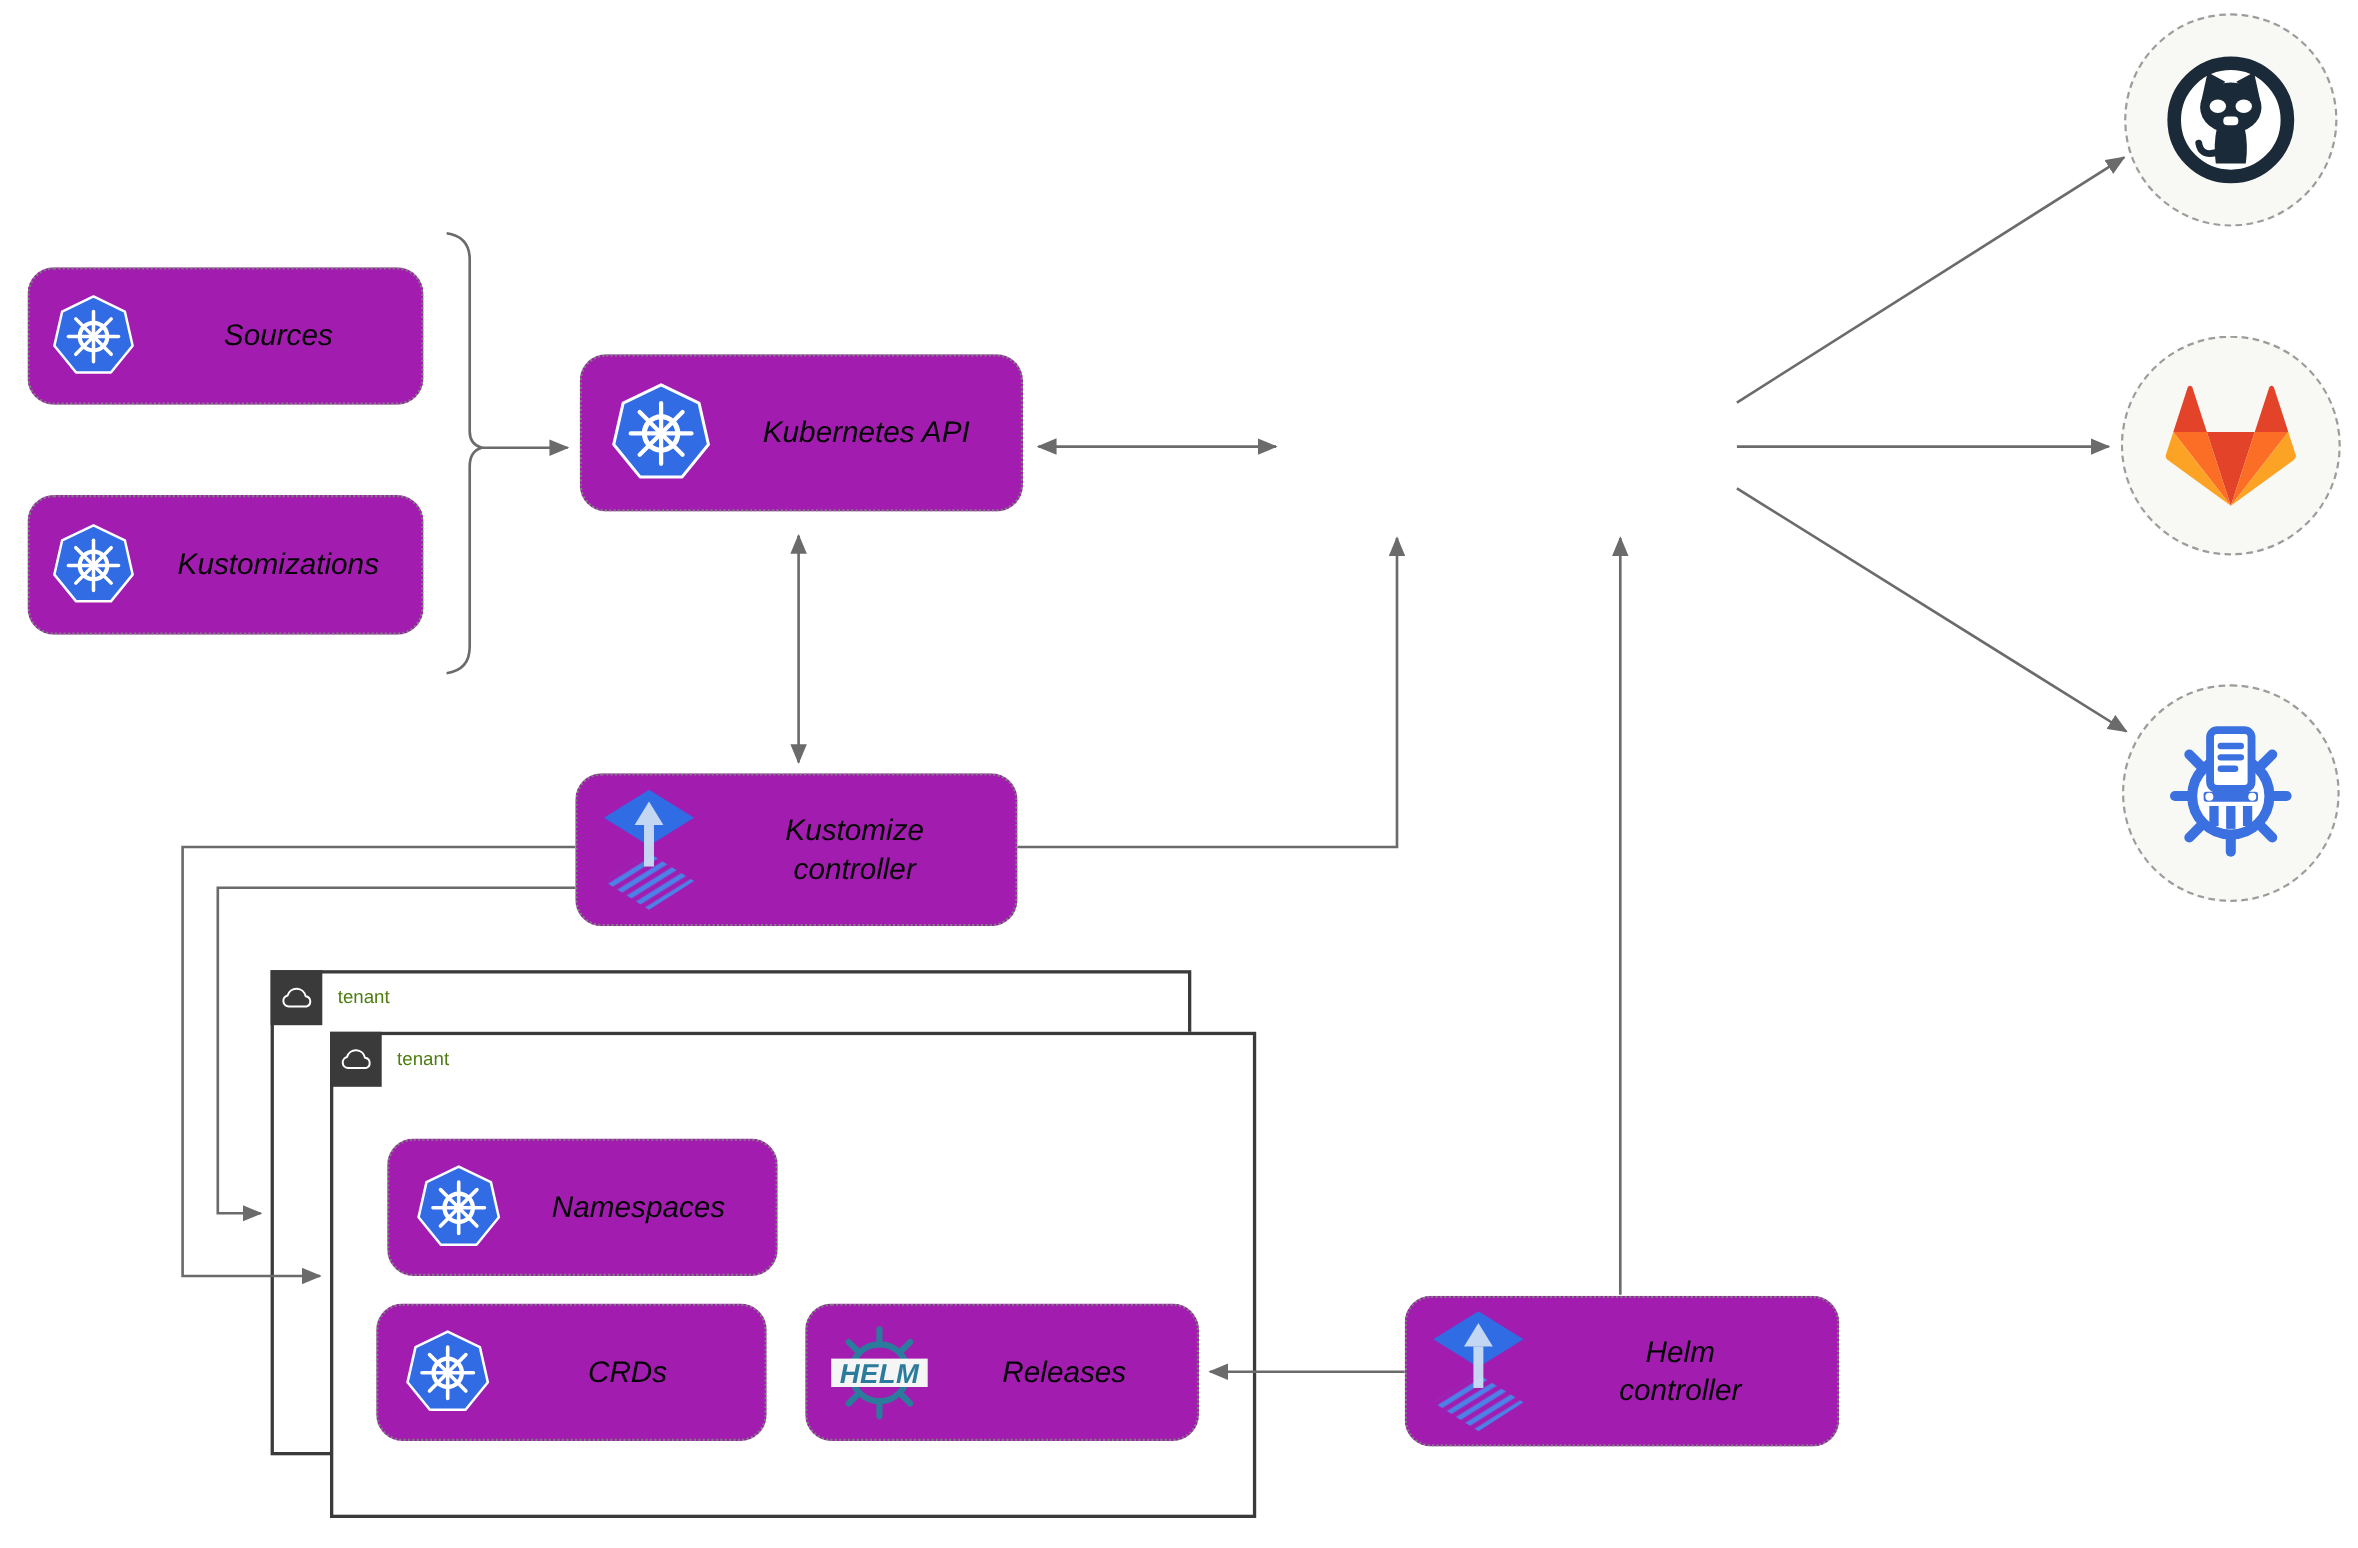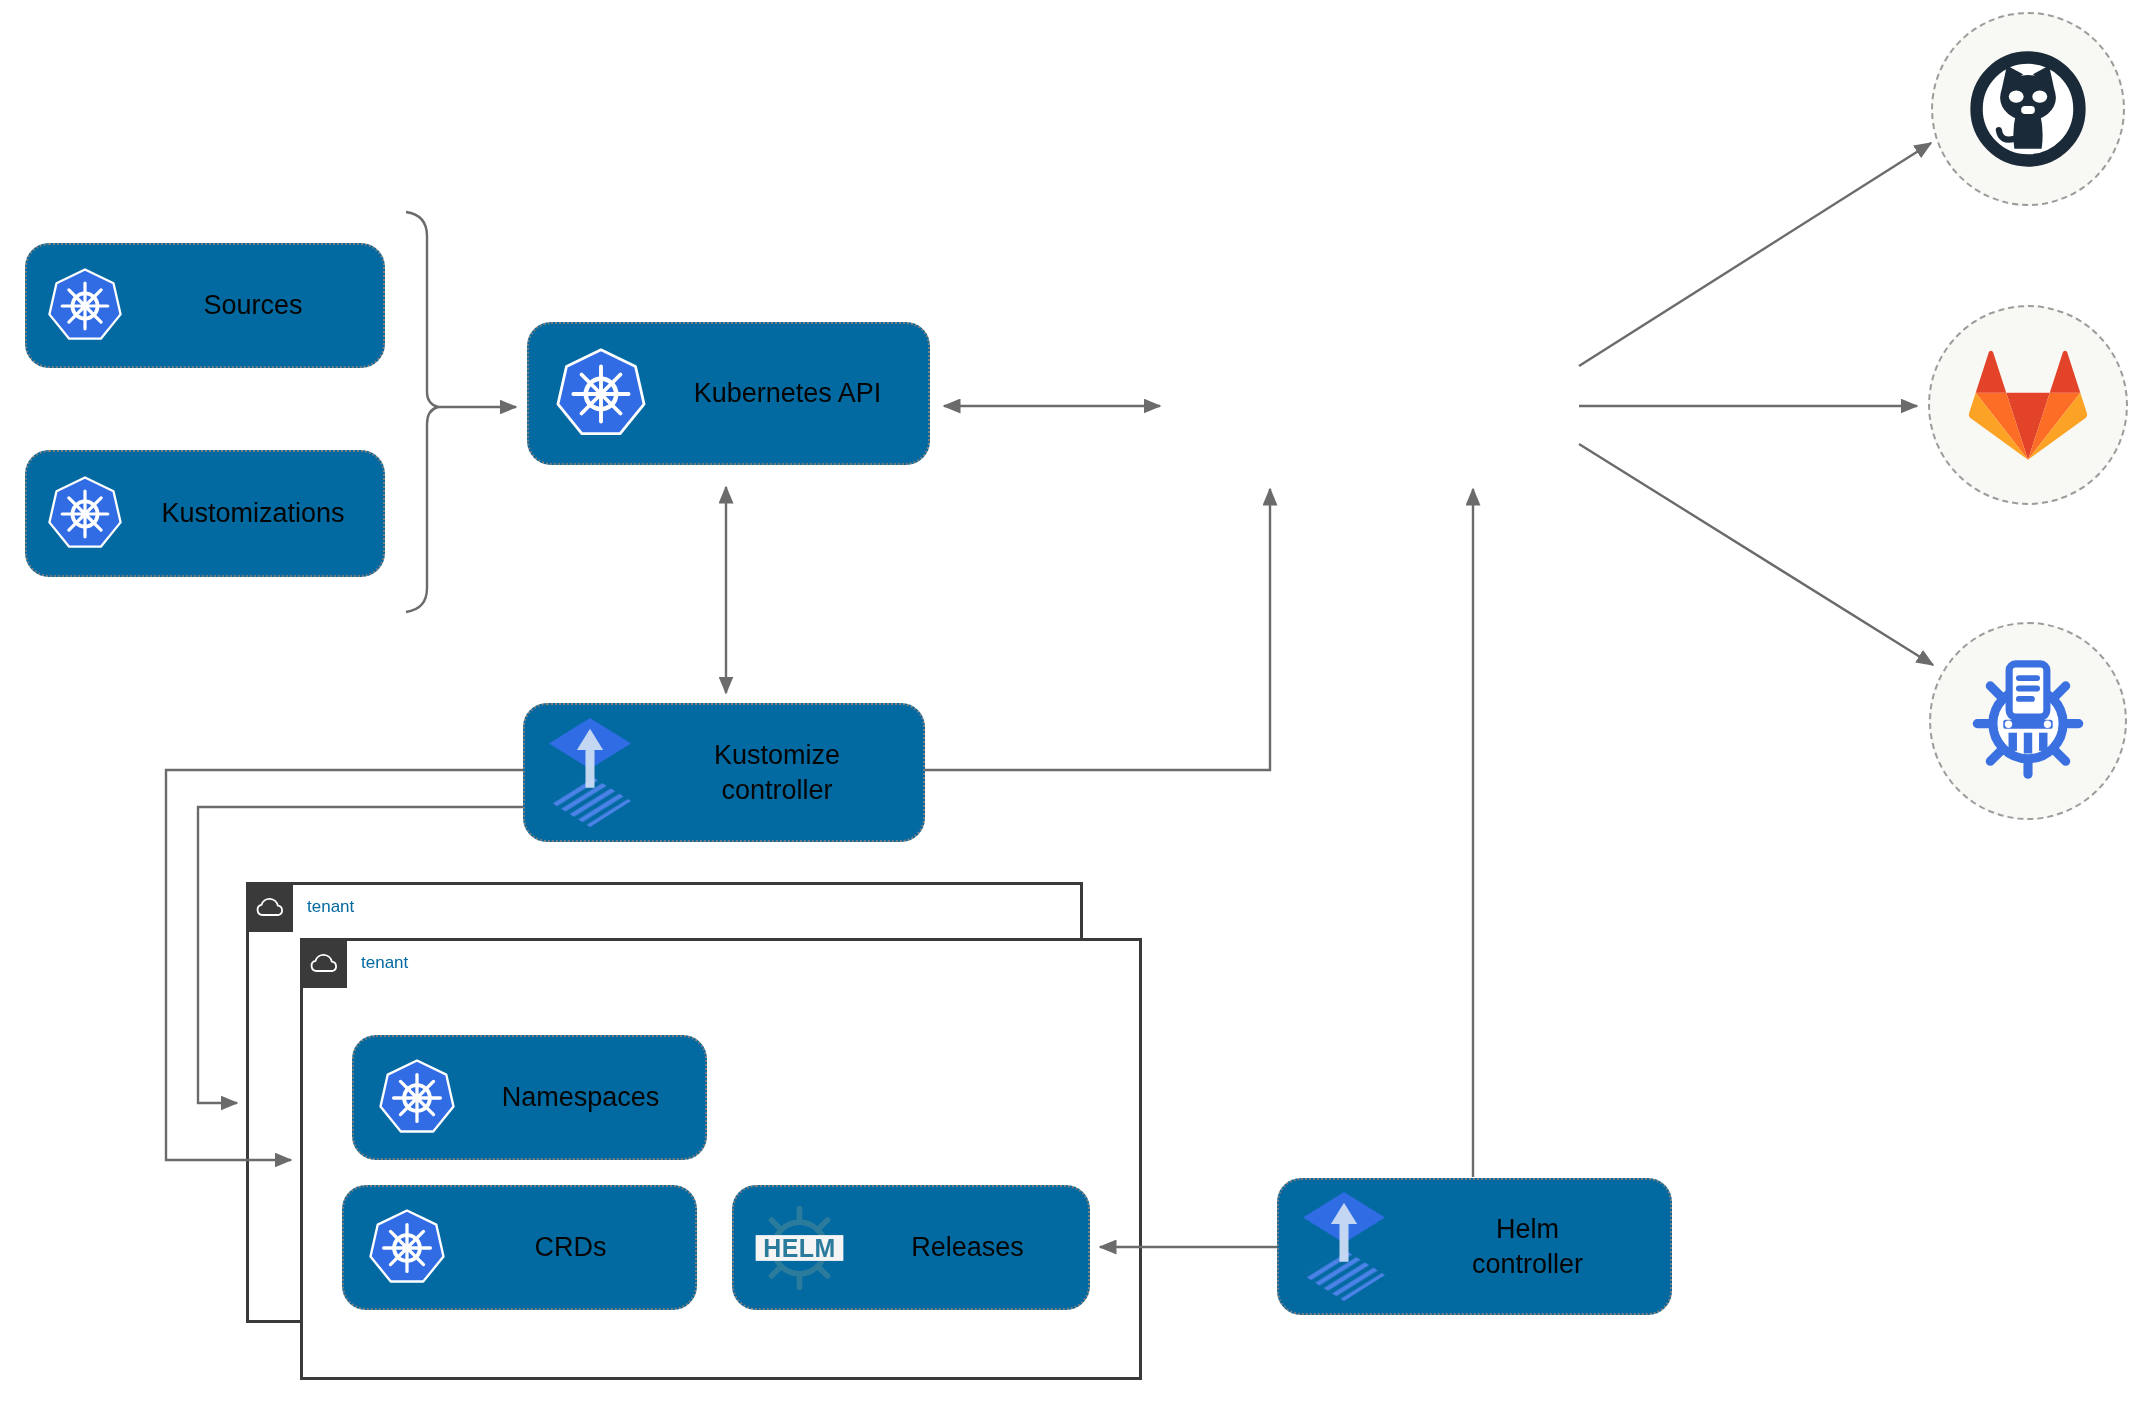--- a/index.html
+++ b/index.html
@@ -2,22 +2,22 @@
 <html><head>
 <meta charset="utf-8">
 <style>
   html,body{margin:0;padding:0;background:#fff;}
   .canvas{
     position:relative;width:2144px;height:1407px;background:#ffffff;
     font-family:"Liberation Sans",sans-serif;overflow:hidden;
   }
   
   .node{
-    position:absolute;background:#0369a1;border:2.5px dotted #7e7e7e;
-    border-radius:24px;display:flex;align-items:center;box-sizing:border-box;
+    position:absolute;background:#a21caf;border:2.5px dotted #7e7e7e;
+    border-radius:24px;display:flex;align-items:center;box-sizing:border-box;font-style:italic;
   }
   .node .icon{flex:0 0 auto;display:block;}
   .node .label{
     flex:1;text-align:center;font-size:27px;color:#050505;line-height:1.28;
     padding:0 14px;
   }
   
   #node-sources{left:25px;top:243px;width:360px;height:125px;padding-left:20px;}
   #node-kustomizations{left:25px;top:450px;width:360px;height:127px;padding-left:20px;}
   #node-k8s-api{left:527px;top:322px;width:403px;height:143px;padding-left:26px;}
@@ -34,21 +34,21 @@
   
   .tenant{position:absolute;background:#ffffff;border:3px solid #3a3a3a;box-sizing:border-box;}
   #tenant-back{left:246px;top:882px;width:837px;height:441px;}
   #tenant-front{left:300px;top:938px;width:842px;height:442px;}
   .tenant-header{
     position:absolute;top:-3px;left:-3px;width:47px;height:50px;background:#3a3a3a;
     display:flex;align-items:center;justify-content:center;
   }
   .tenant-label{
     position:absolute;top:-3px;left:58px;height:50px;display:flex;align-items:center;
-    font-size:17px;color:#0369a1;
+    font-size:17px;color:#4d7c0f;
   }
   
   .repo-circle{
     position:absolute;border-radius:50%;border:2.5px dashed #9c9c9c;background:#f8f8f4;
     display:flex;align-items:center;justify-content:center;box-sizing:border-box;
   }
   #circle-github{left:1931px;top:12px;width:194px;height:194px;}
   #circle-gitlab{left:1928px;top:305px;width:200px;height:200px;}
   #circle-museum{left:1929px;top:622px;width:198px;height:198px;}
   

